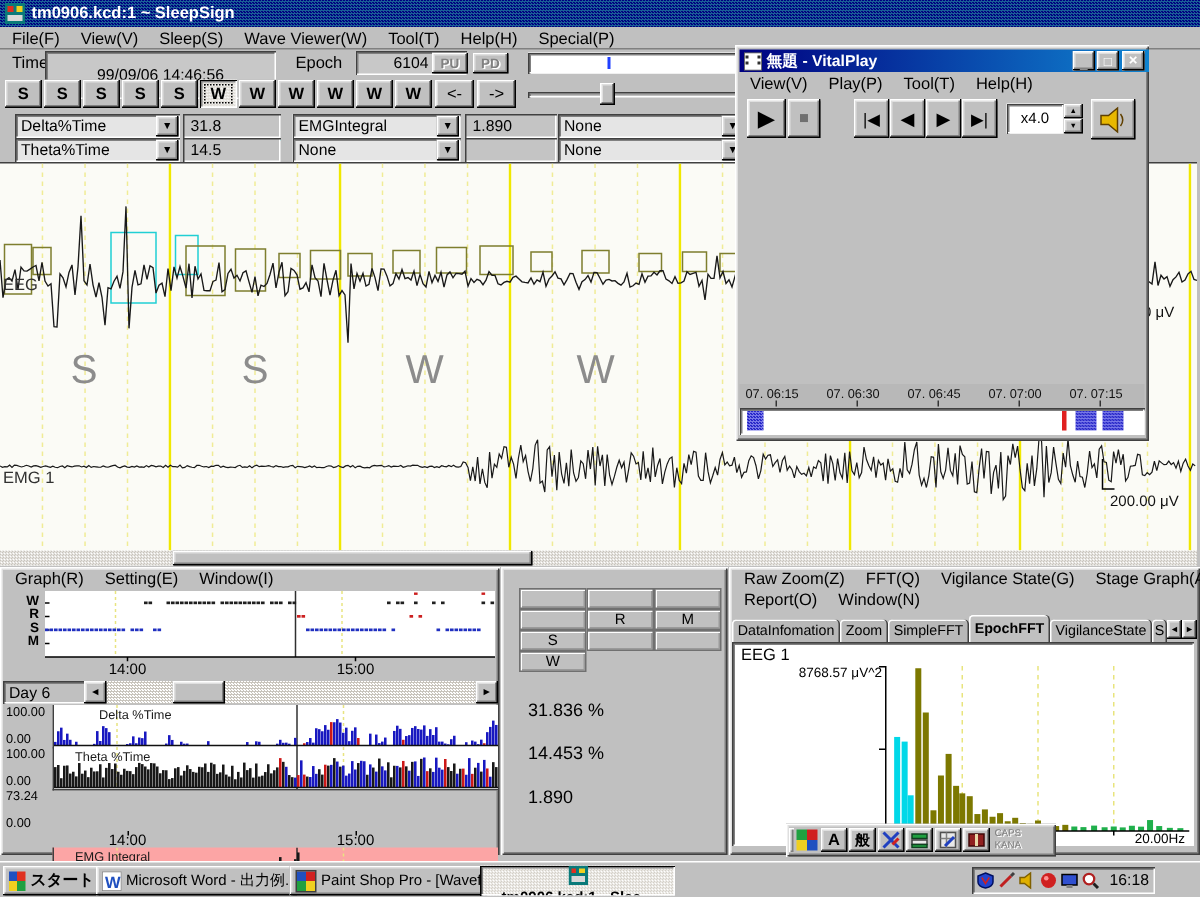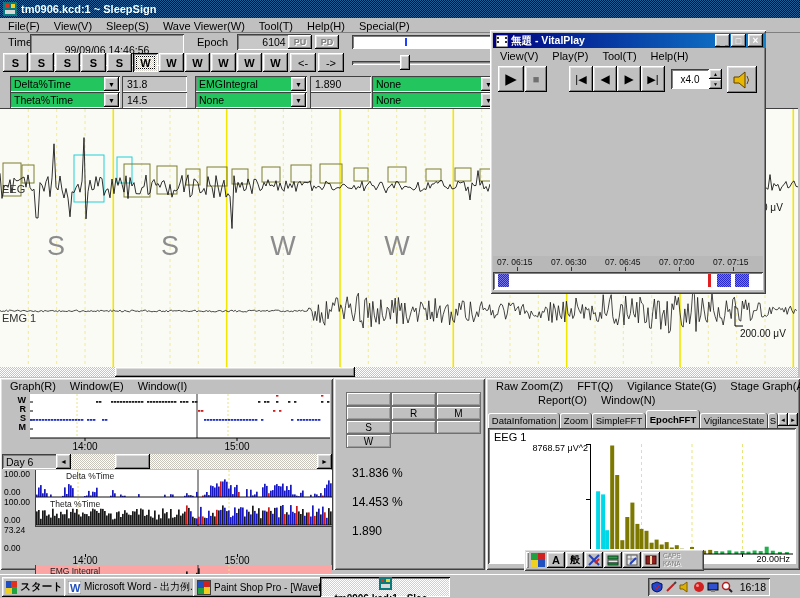--- a/index.html
+++ b/index.html
@@ -15,21 +15,21 @@
   .out{box-shadow:inset 1px 1px 0 #fff,inset -1px -1px 0 #404040,inset 2px 2px 0 #dfdfdf,inset -2px -2px 0 #808080;}
   .dis{color:#808080;text-shadow:1px 1px 0 #fff;}
   .dither{background-image:conic-gradient(#fff 25%,#c8c4bc 0 50%,#fff 0 75%,#c8c4bc 0);background-size:2px 2px;}
   .bluedither{background-image:conic-gradient(#2828c8 25%,#7878e8 0 50%,#2828c8 0 75%,#7878e8 0);background-size:2px 2px;}
   .titlebar{display:flex;align-items:center;gap:3px;padding-left:3px;color:#fff;font-weight:bold;}
   #main-titlebar{left:0;top:0;width:800px;height:18px;
     background-image:conic-gradient(#000080 25%,#1a5f96 0 50%,#000080 0 75%,#1a5f96 0);background-size:2px 2px;}
   .menubar{display:flex;align-items:center;gap:2px;}
   .mi{padding:1px 6px;white-space:nowrap;}
   .fieldtxt{display:flex;align-items:center;padding-left:4px;font-size:10.5px;white-space:nowrap;overflow:hidden;}
-  .combo{position:absolute;background:#22c55e;box-shadow:inset 1px 1px 0 #404040,inset -1px -1px 0 #fff,inset 2px 2px 0 #808080;}
+  .combo{position:absolute;background:#e5e5e5;box-shadow:inset 1px 1px 0 #404040,inset -1px -1px 0 #fff,inset 2px 2px 0 #808080;}
   .combo .ctext{position:absolute;left:4px;top:2px;font-size:10.5px;white-space:nowrap;}
   .carrow{position:absolute;right:1px;top:1px;width:15px;height:14px;font-size:7px;}
   .vfield{position:absolute;background:#c4c4c4;box-shadow:inset 1px 1px 0 #404040,inset -1px -1px 0 #fff;
     font-size:10.5px;display:flex;align-items:center;padding-left:5px;}
   .stagebtn{top:1px;width:25px;height:19px;font-weight:bold;font-size:11px;}
   .selfocus{outline:1px dotted #000;outline-offset:-4px;}
   .cell{position:absolute;background:#c0c0c0;border:1px solid #707070;box-shadow:1px 1px 0 #fff inset, -1px -1px 0 #9a9a9a inset;
     display:flex;align-items:center;justify-content:center;font-size:10px;}
   .tab{position:absolute;background:#c0c0c0;box-shadow:inset 1px 0 0 #fff,inset -1px 0 0 #404040,inset 0 1px 0 #fff;
     border-radius:3px 3px 0 0;display:flex;align-items:center;justify-content:center;
@@ -216,21 +216,21 @@
           <text x="740" y="228" font-size="10" fill="#101010">200.00 μV</text>
         </svg>
       <div class="abs dither" style="left:0;top:258px;width:798px;height:10px;">
         <div class="b3" style="left:115px;top:0;width:240px;height:10px;"></div>
       </div>
     </div>
 
     <div class="abs out" id="trendwin" style="left:0;top:378px;width:333px;height:192px;">
       <div class="abs menubar" id="trend-menubar" style="left:4px;top:1px;height:14px;">
           <span class="mi">Graph(R)</span>
-          <span class="mi">Window(E)</span>
+          <span class="mi">Setting(E)</span>
           <span class="mi">Window(I)</span>
         </div>
       <div class="abs" id="hypno" style="left:4px;top:16px;width:326px;height:60px;">
         <div class="abs" id="hypnolabels" style="left:0;top:0;width:24px;height:46px;">
             <div style="position: absolute; right: 2px; font-size: 9px; font-weight: bold; top: 1px;">W</div>
             <div style="position: absolute; right: 2px; font-size: 9px; font-weight: bold; top: 10px;">R</div>
             <div style="position: absolute; right: 2px; font-size: 9px; font-weight: bold; top: 19px;">S</div>
             <div style="position: absolute; right: 2px; font-size: 9px; font-weight: bold; top: 28px;">M</div>
           </div>
         <svg id="hypnosvg" class="abs" style="left:26px;top:0;" width="300" height="47">
@@ -804,21 +804,21 @@
       <div class="abs" style="left:18px;top:146px;font-size:12px;">1.890</div>
     </div>
 
     <div class="abs out" id="fftwin" style="left:486px;top:378px;width:314px;height:192px;">
       <div class="abs menubar" id="fft-menu1" style="left:4px;top:1px;height:14px;">
           <span class="mi">Raw Zoom(Z)</span>
           <span class="mi">FFT(Q)</span>
           <span class="mi">Vigilance State(G)</span>
           <span class="mi">Stage Graph(A)</span>
         </div>
-      <div class="abs menubar" id="fft-menu2" style="left:4px;top:15px;height:14px;margin-left:42px;">
+      <div class="abs menubar" id="fft-menu2" style="left:4px;top:15px;height:14px;">
           <span class="mi">Report(O)</span>
           <span class="mi">Window(N)</span>
         </div>
       <div class="abs" id="tabstrip" style="left:0;top:30px;width:314px;height:20px;">
         <div class="b3" style="left:292px;top:5px;width:10px;height:13px;font-size:6px;">◄</div>
         <div class="b3" style="left:302px;top:5px;width:10px;height:13px;font-size:6px;">►</div>
       <div class="tab" style="left: 2px; width: 72px; top: 5px; height: 15px; background: rgb(184, 184, 184);">DataInfomation</div>
           <div class="tab" style="left: 74px; width: 32px; top: 5px; height: 15px; background: rgb(184, 184, 184);">Zoom</div>
           <div class="tab" style="left: 106px; width: 54px; top: 5px; height: 15px; background: rgb(184, 184, 184);">SimpleFFT</div>
           <div class="tab" style="left: 160px; width: 54px; top: 2px; height: 18px; z-index: 2; font-weight: bold;">EpochFFT</div>

